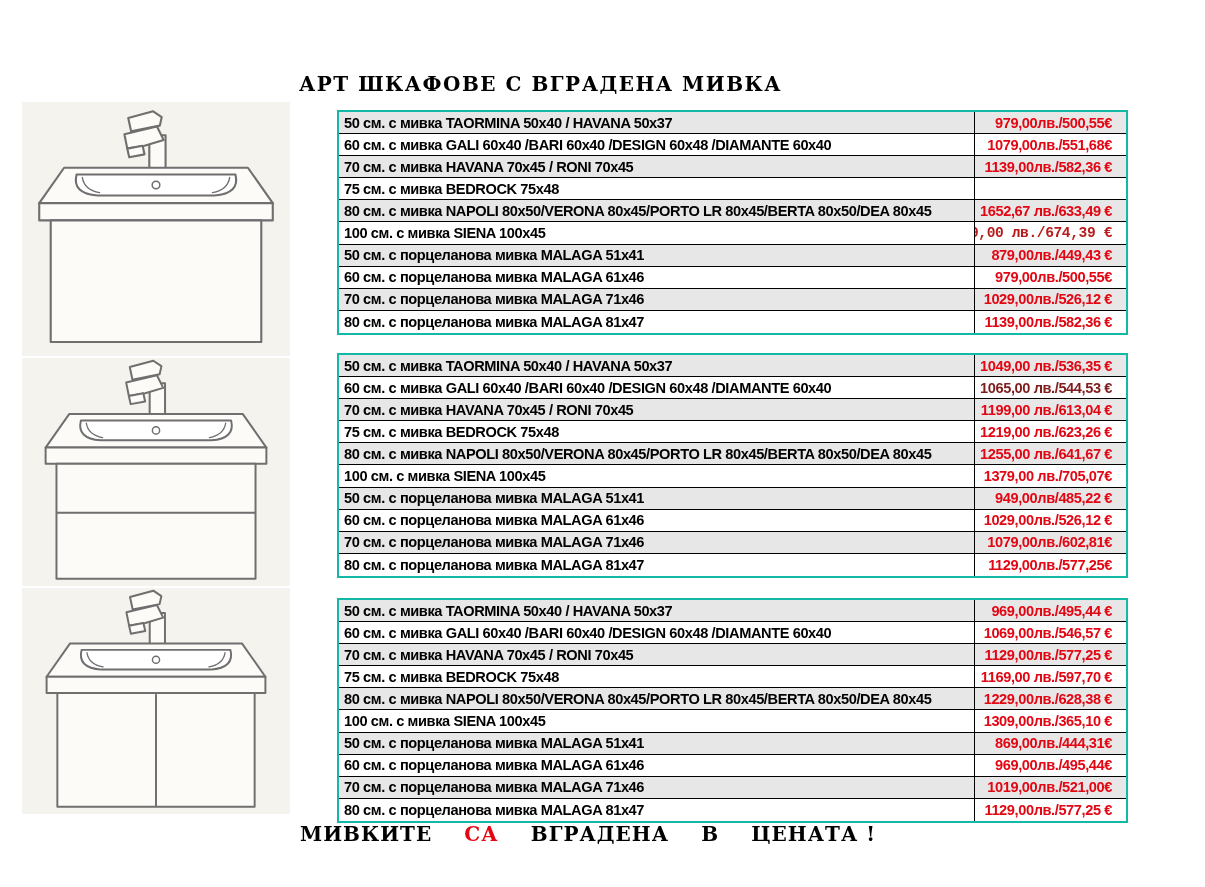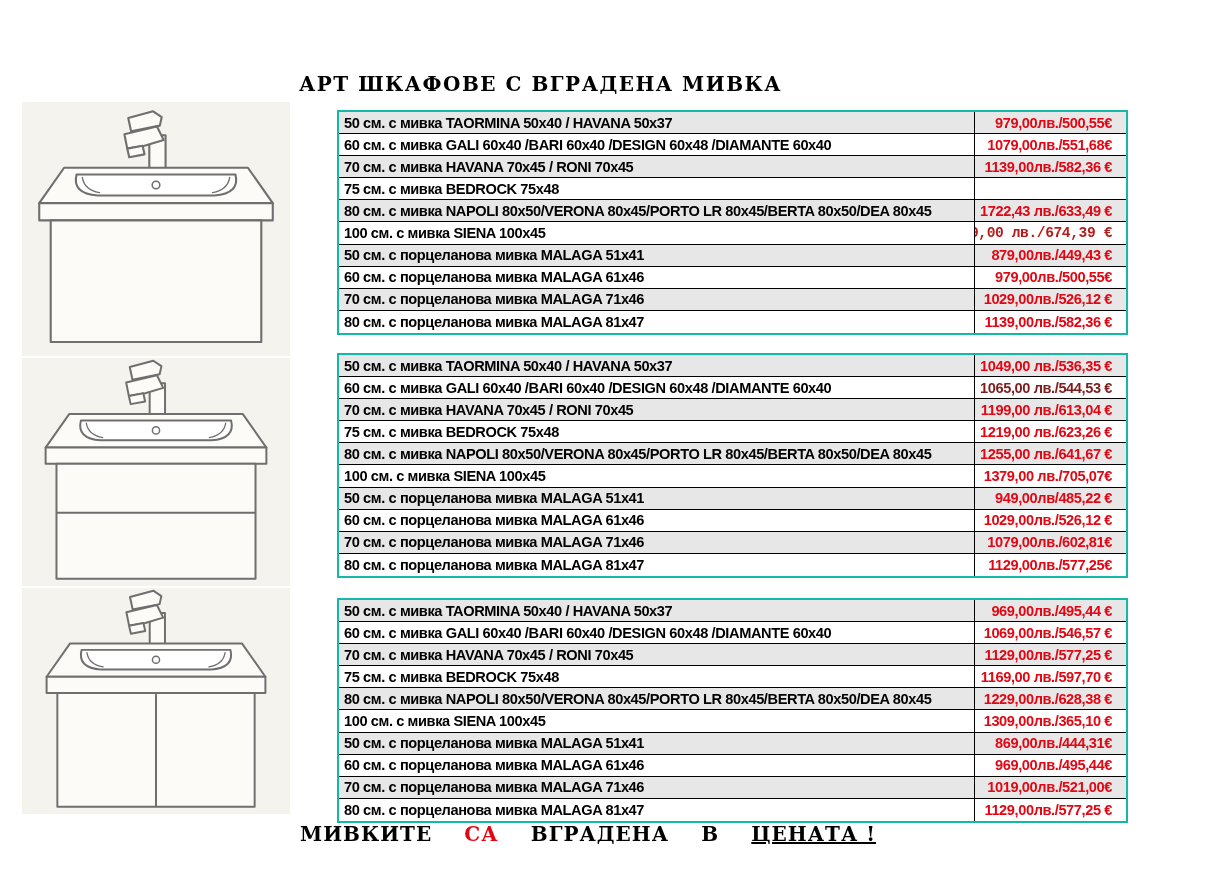--- a/index.html
+++ b/index.html
@@ -129,21 +129,21 @@
     <div class="row shaded">
       <div class="cell desc">70 см. с мивка HAVANA 70x45 / RONI 70x45</div>
       <div class="cell price" style="color: rgb(227, 6, 19);">1139,00лв./582,36 €</div>
     </div>
     <div class="row plain">
       <div class="cell desc">75 см. с мивка BEDROCK 75x48</div>
       <div class="cell price" style="color: rgb(227, 6, 19); margin-top: 36px;">1179,00лв./602,81 €</div>
     </div>
     <div class="row shaded">
       <div class="cell desc">80 см. с мивка NAPOLI 80x50/VERONA 80x45/PORTO LR 80x45/BERTA 80x50/DEA 80x45</div>
-      <div class="cell price" style="color: rgb(227, 6, 19);">1722,43 лв./633,49 €</div>
+      <div class="cell price" style="color: rgb(227, 6, 19);">1652,67 лв./633,49 €</div>
     </div>
     <div class="row plain">
       <div class="cell desc">100 см. с мивка SIENA 100x45</div>
       <div class="cell price" style="color: #b91c1c; font-family: Liberation Mono, monospace;">1319,00 лв./674,39 €</div>
     </div>
     <div class="row shaded">
       <div class="cell desc">50 см. с порцеланова мивка MALAGA 51x41</div>
       <div class="cell price" style="color: rgb(227, 6, 19);">879,00лв./449,43 €</div>
     </div>
     <div class="row plain">
@@ -242,14 +242,14 @@
       <div class="cell desc">80 см. с порцеланова мивка MALAGA 81x47</div>
       <div class="cell price" style="color: rgb(227, 6, 19);">1129,00лв./577,25 €</div>
     </div>
   </div>
 
 <div class="footer-note">
     <span style="color: rgb(0, 0, 0);">МИВКИТЕ</span>
     <span style="color: rgb(227, 6, 19);">СА</span>
     <span style="color: rgb(0, 0, 0);">ВГРАДЕНА</span>
     <span style="color: rgb(0, 0, 0);">В</span>
-    <span style="color: rgb(0, 0, 0); text-decoration: underline;">ЦЕНАТА !</span>
+    <span style="color: rgb(0, 0, 0);">ЦЕНАТА !</span>
   </div>
 
 </body></html>

